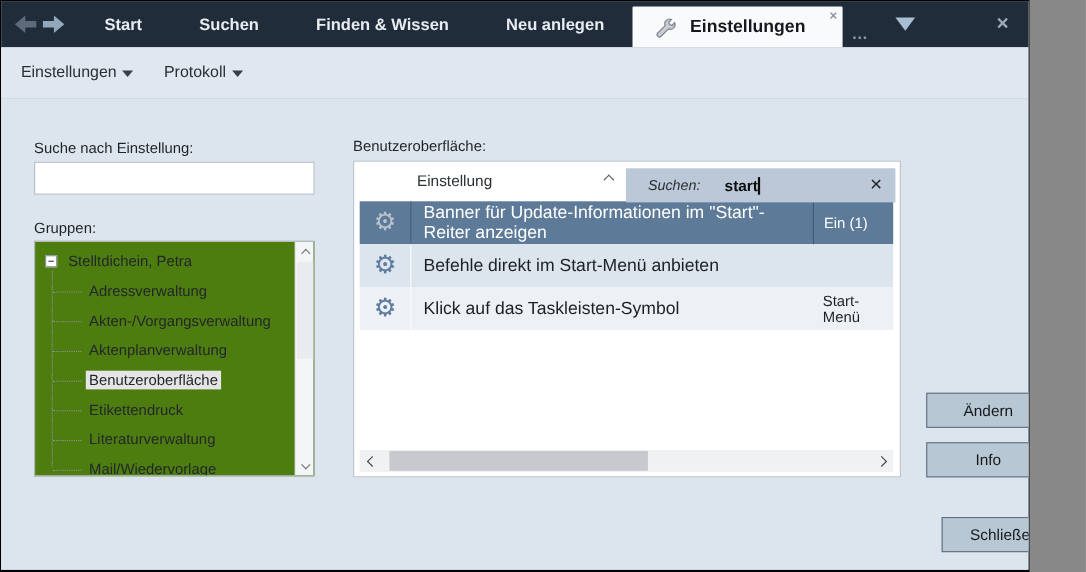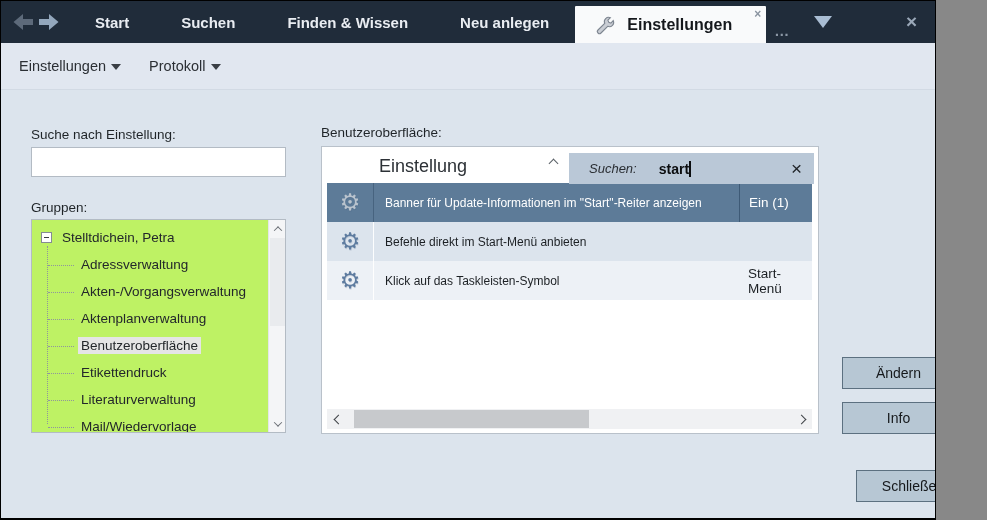--- a/index.html
+++ b/index.html
@@ -61,21 +61,21 @@
 
   .search-input {
     position:absolute; left:30px; top:57px; width:255px; height:30px;
     background:#fff; border:1px solid #b3bbc4; font-size:14px; padding:0 6px;
     font-family:"Liberation Sans","DejaVu Sans",sans-serif;
   }
 
   
   .tree {
     position:absolute; left:30px; top:129px; width:255px; height:214px;
-    background:#bef264; border:1px solid #b3bbc4; overflow:hidden;
+    background:#4d7c0f; border:1px solid #b3bbc4; overflow:hidden;
   }
   .tree-inner { position:absolute; left:0; top:4px; right:17px; }
   .tree-row { position:relative; height:27px; display:flex; align-items:center; font-size:13.5px; color:#23272b; cursor:pointer; }
   .tree-root { padding-left:9px; gap:7px; }
   .tree-child { padding-left:46px; }
   .tree-vline { position:absolute; left:15px; top:26px; height:178px; border-left:1px dotted #8f959d; }
   .tree-stub { position:absolute; left:16px; top:50%; width:26px; border-top:1px dotted #8f959d; }
   .tree-label { padding:1px 3px; white-space:nowrap; }
   .tree-selected .tree-label { background:#e5e5e5; }
   .tree-scroll {
@@ -89,35 +89,35 @@
   .chev-down { transform:rotate(135deg) translate(-1px,1px); }
   .chev-left { transform:rotate(-135deg); }
   .chev-right{ transform:rotate(45deg); }
 
   
   .stable {
     position:absolute; left:320px; top:56px; width:498px; height:288px;
     background:#fff; border:1px solid #b9c1ca;
   }
   .thead { position:relative; height:36px; }
-  .thead-name { position:absolute; left:57px; top:9px; font-size:18px; color:#2c3136; }
+  .thead-name { position:absolute; left:57px; top:9px; font-size:14px; color:#2c3136; }
   .sort-caret { position:absolute; left:228px; top:13px; width:7px; height:7px; border-top:1.3px solid #5a6066; border-right:1.3px solid #5a6066; transform:rotate(-45deg); }
   .search-overlay {
     position:absolute; left:247px; top:6px; width:245px; height:31px;
     background:#bac8d7; display:flex; align-items:center; padding:0 12px 0 20px; z-index:2;
   }
   .search-overlay .s-label { font-style:italic; font-size:13px; color:#2a2e33; }
   .search-overlay .s-value { font-weight:700; font-size:14px; color:#0b0d0f; margin-left:22px; }
   .cursor-bar { display:inline-block; width:1.5px; height:16px; background:#0b0d0f; vertical-align:-3px; }
   .search-overlay .s-close { margin-left:auto; font-size:19px; color:#1e2226; cursor:pointer; line-height:18px; }
 
   .rows { position:absolute; left:5px; top:36px; width:485px; }
   .trow { display:flex; height:39px; align-items:stretch; cursor:pointer; }
   .cell-icon { width:46px; display:flex; align-items:center; justify-content:center; flex:none; }
-  .cell-text { flex:1; display:flex; align-items:center; padding-left:11px; font-size:12px; }
+  .cell-text { flex:1; display:flex; align-items:center; padding-left:11px; font-size:16px; }
   .cell-val  { width:73px; flex:none; display:flex; align-items:center; padding-left:9px; font-size:13.5px; }
   .gear { font-family:"DejaVu Sans",sans-serif; font-size:23px; line-height:1; color:#5e7ca0; text-shadow:0.5px 0.5px 0 #3e567a33; }
   .row-sel { background:#5d7b98; color:#fff; }
   .row-sel .cell-text { border-left:1px solid #47637f; color:#fff; }
   .row-sel .cell-val  { border-left:1px solid #3e5a76; color:#fff;margin-left:10px; }
   .row-sel .gear { color:#b9c3cd; }
   .row-a { background:#dce4ed; color:#1c2024; }
   .row-b { background:#edf1f6; color:#1c2024; }
   .row-a .cell-text, .row-b .cell-text { border-left:1px solid rgba(255,255,255,0.9); }
 

